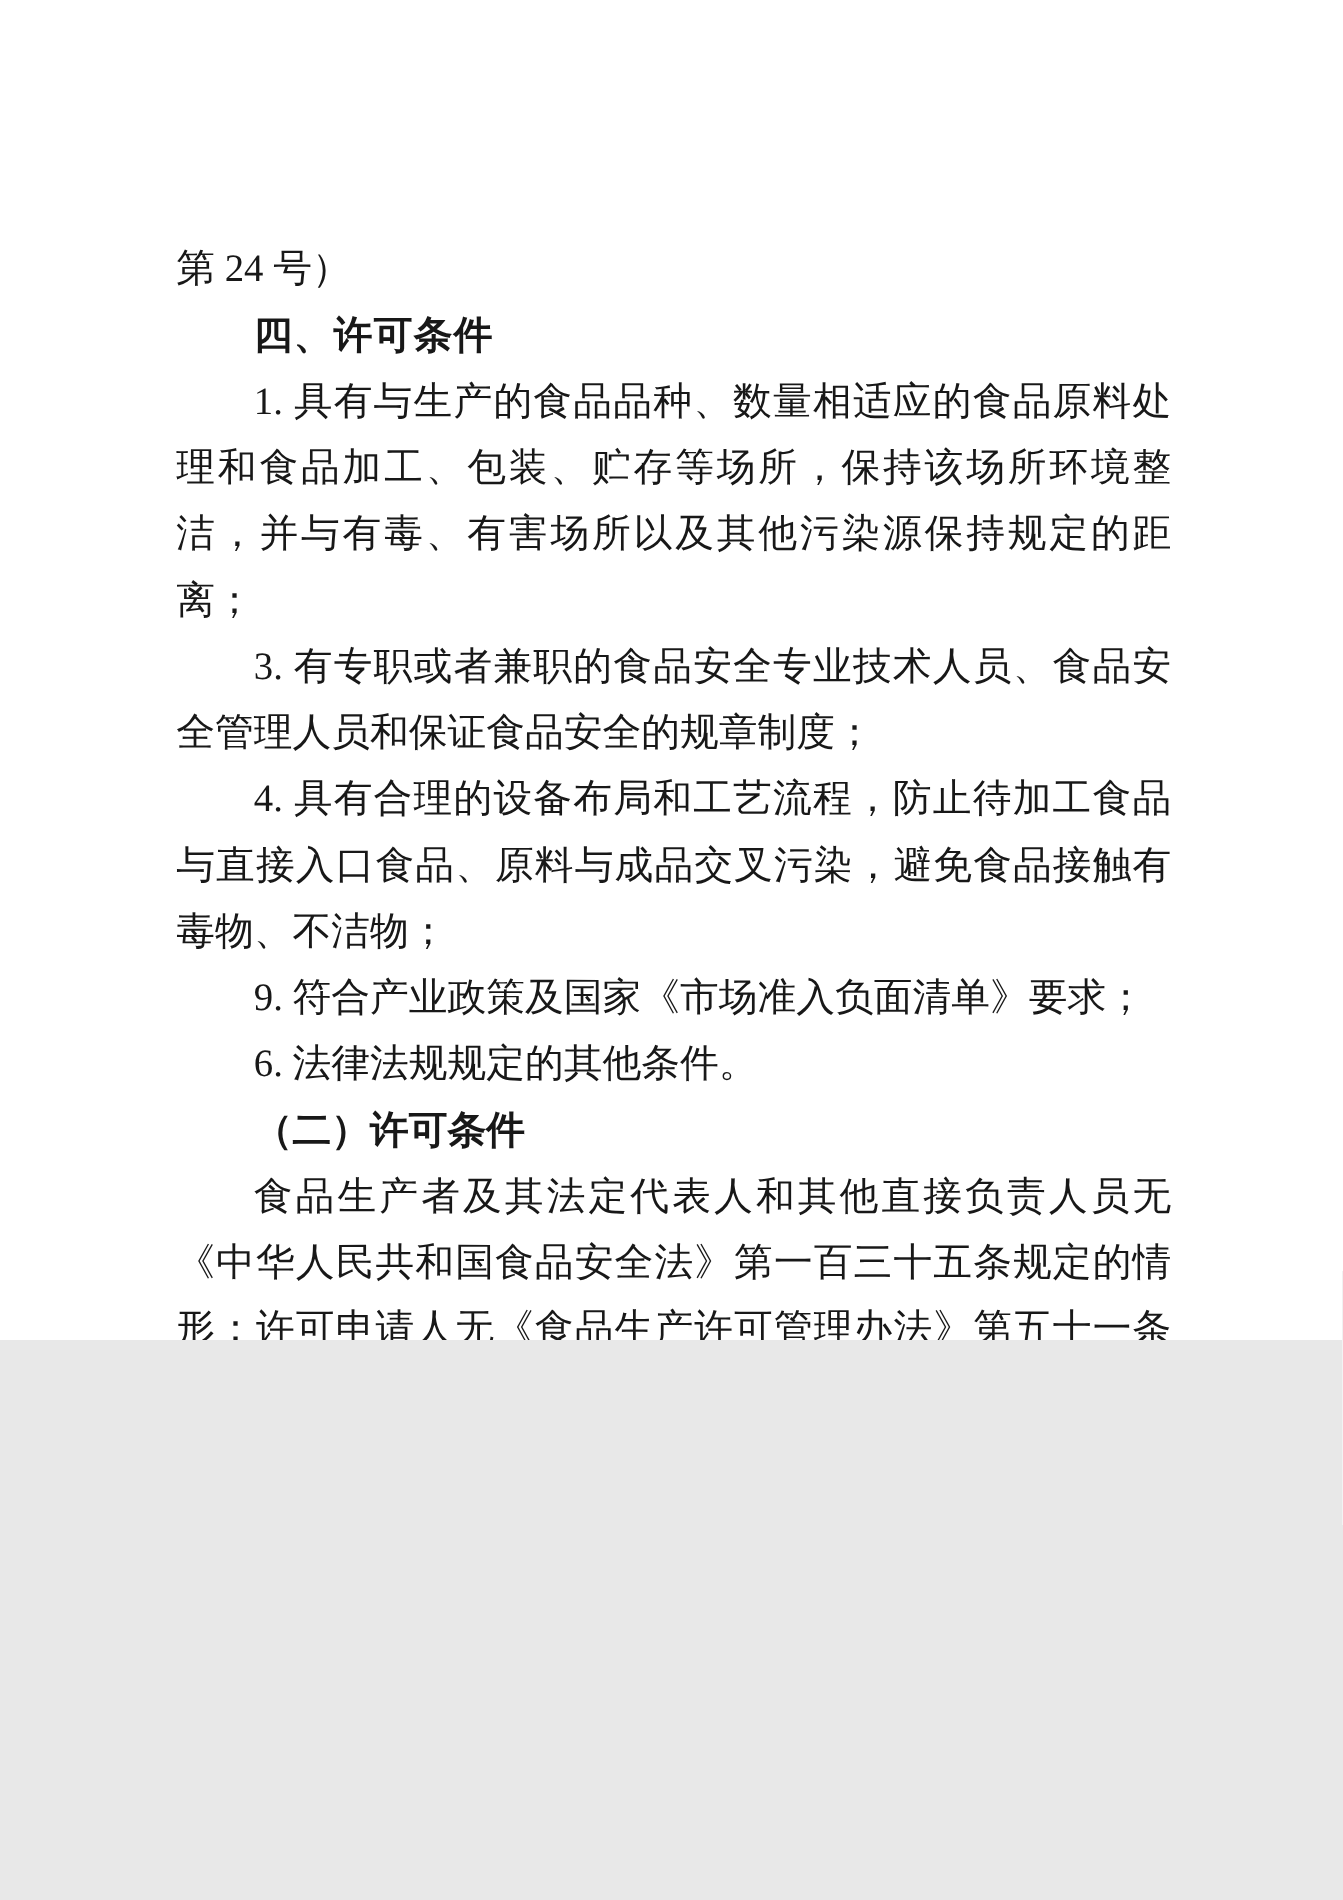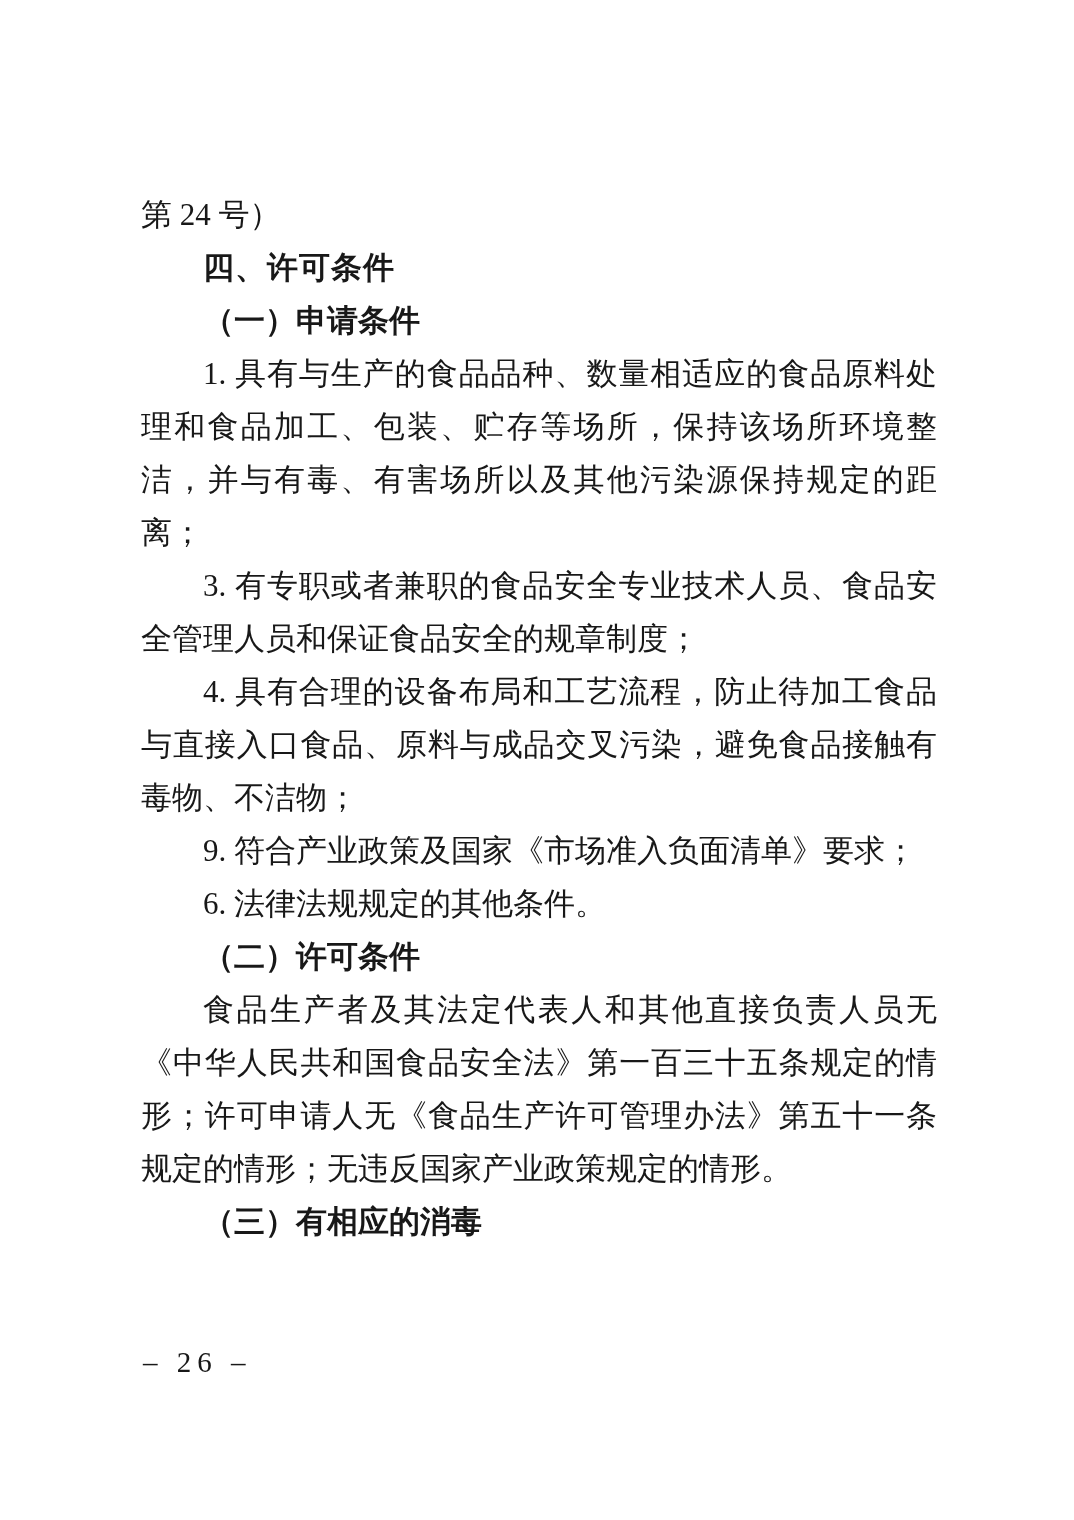--- a/index.html
+++ b/index.html
@@ -3,21 +3,21 @@
 <meta charset="utf-8">
 <style>
   html, body {
     margin: 0;
     padding: 0;
     background: #e8e8e8;
   }
   .page {
     position: relative;
     width: 1074px;
-    height: 1520px;
+    height: 1072px;
     background: #ffffff;
     overflow: hidden;
     font-family: "Liberation Serif", serif;
   }
   .doc-content {
     position: absolute;
     left: 141px;
     top: 188px;
     width: 796px;
     color: #181818;
@@ -57,21 +57,20 @@
     font-family: "Liberation Serif", serif;
   }
 </style>
 </head>
 <body>
 
 <div class="page">
   <div class="doc-content">
       <p class="plain">第 24 号）</p>
       <p class="heading">四、许可条件</p>
-      <p class="subheading">（一）申请条件</p>
       <p class="body">1. 具有与生产的食品品种、数量相适应的食品原料处理和食品加工、包装、贮存等场所，保持该场所环境整洁，并与有毒、有害场所以及其他污染源保持规定的距离；</p>
       <p class="body">3. 有专职或者兼职的食品安全专业技术人员、食品安全管理人员和保证食品安全的规章制度；</p>
       <p class="body">4. 具有合理的设备布局和工艺流程，防止待加工食品与直接入口食品、原料与成品交叉污染，避免食品接触有毒物、不洁物；</p>
       <p class="body">9. 符合产业政策及国家《市场准入负面清单》要求；</p>
       <p class="body">6. 法律法规规定的其他条件。</p>
       <p class="subheading">（二）许可条件</p>
       <p class="body">食品生产者及其法定代表人和其他直接负责人员无《中华人民共和国食品安全法》第一百三十五条规定的情形；许可申请人无《食品生产许可管理办法》第五十一条规定的情形；无违反国家产业政策规定的情形。</p>
       <p class="subheading">（三）有相应的消毒</p>
     </div>
   <div class="page-footer">–  26  –</div>

